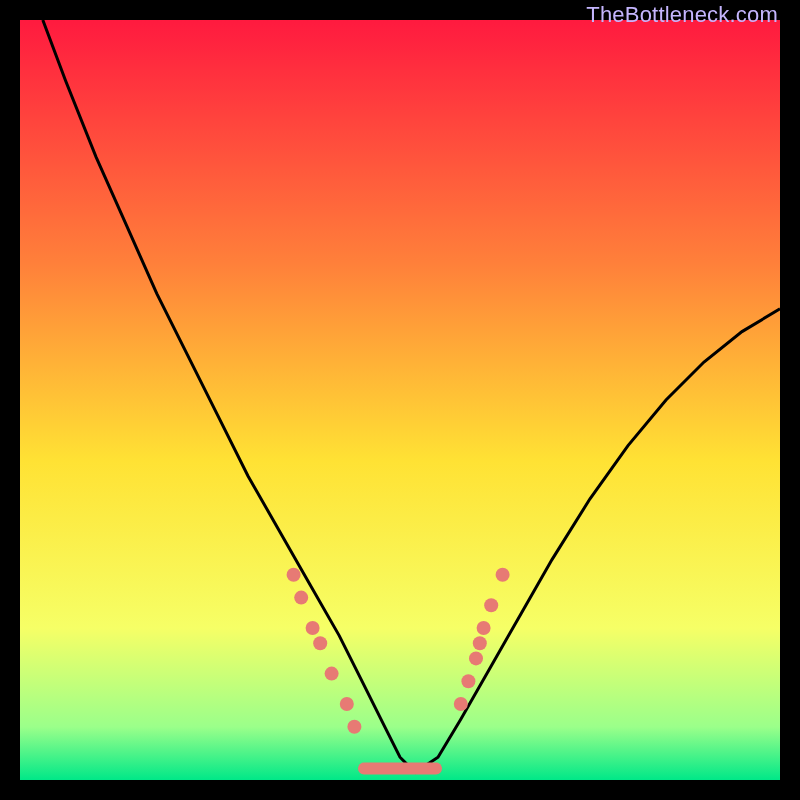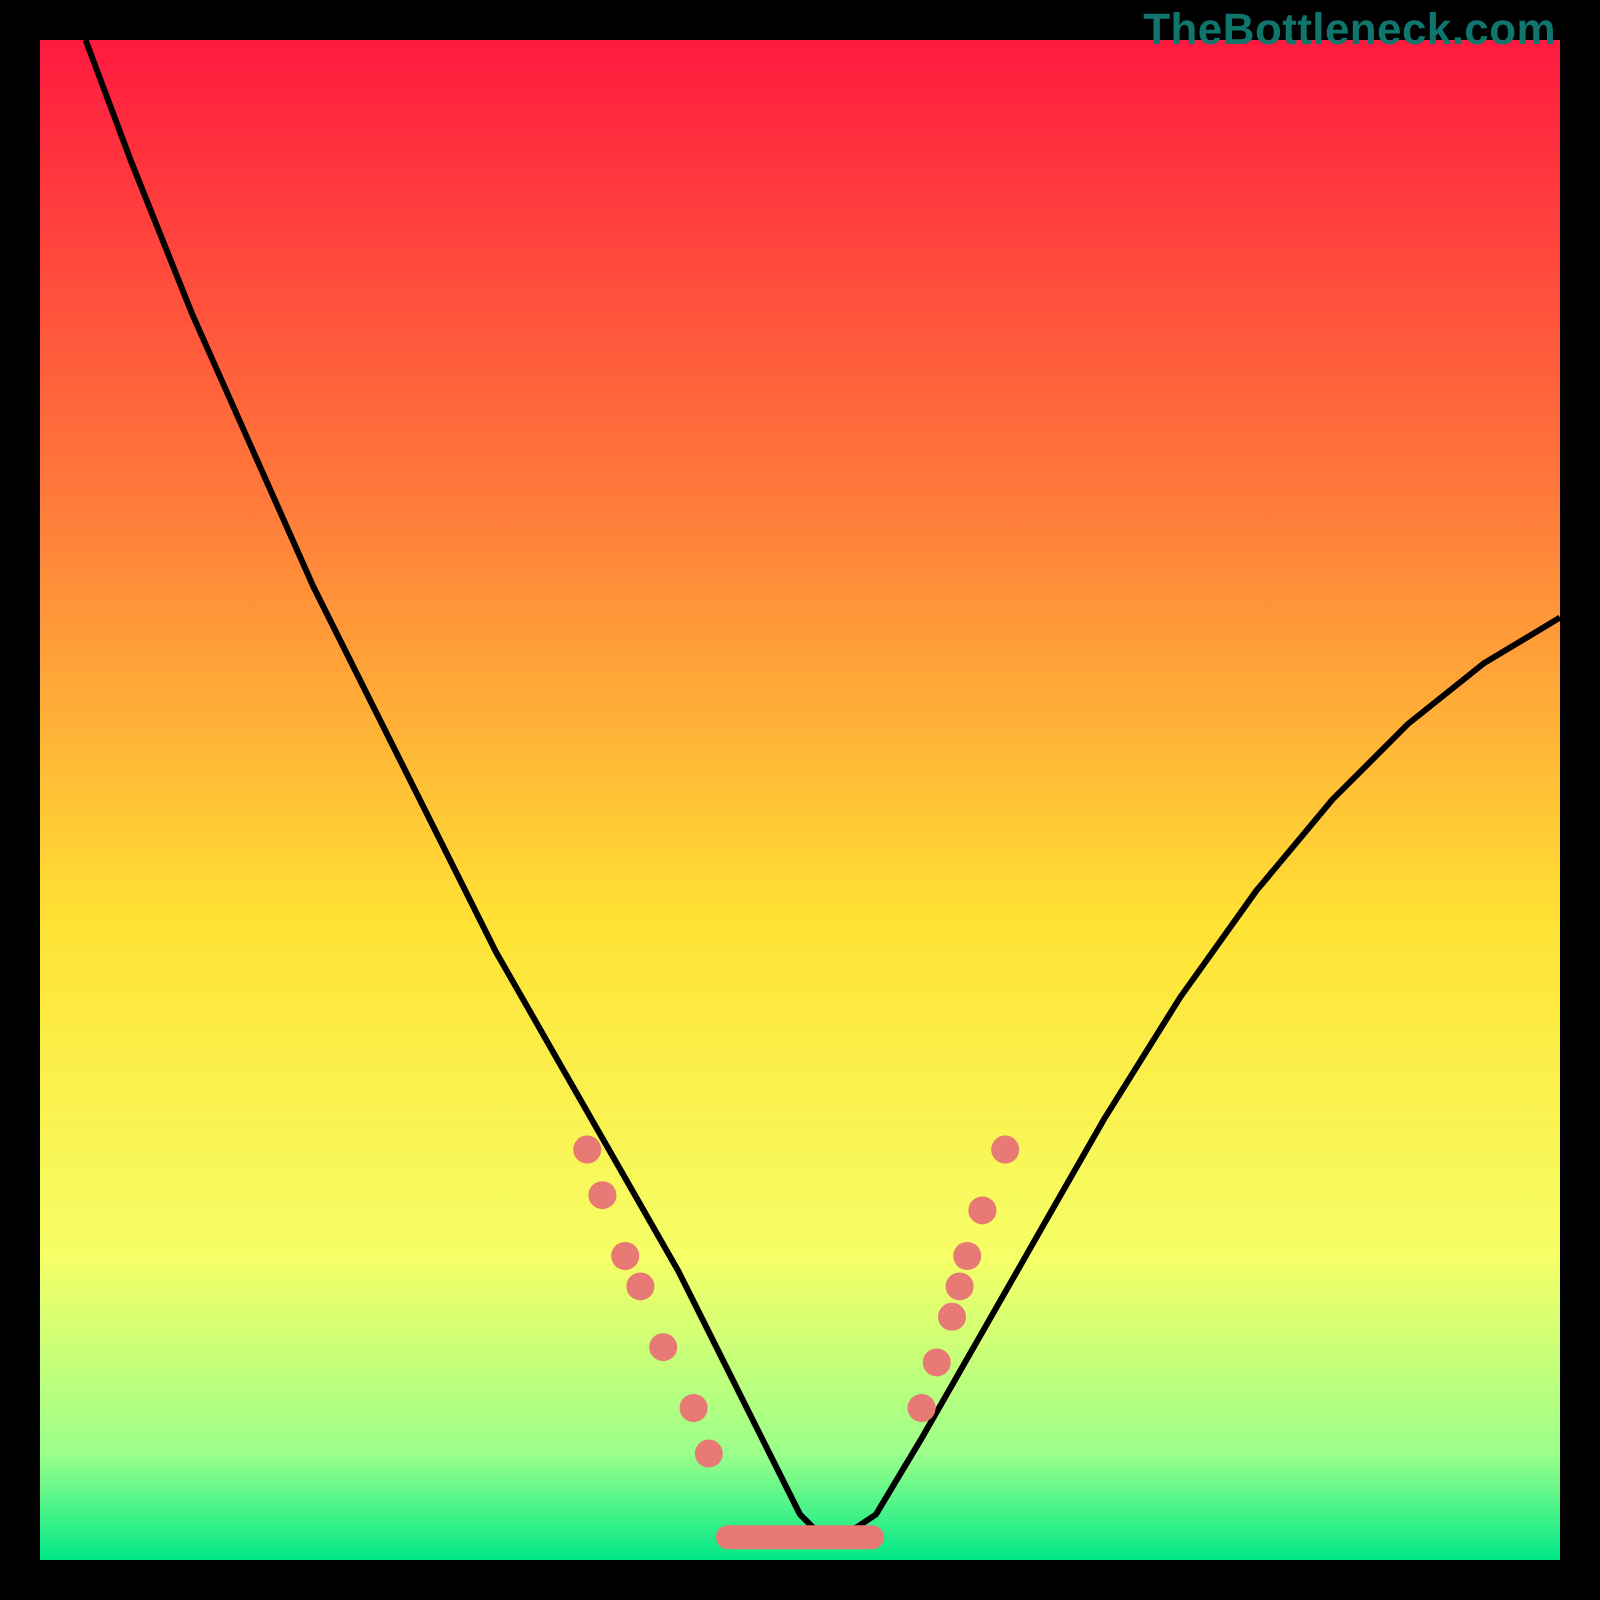--- a/index.html
+++ b/index.html
@@ -23,23 +23,23 @@
     position: absolute;
     left: 0;
     top: 0;
     width: 760px;
     height: 760px;
   }
   .watermark {
     position: absolute;
     top: 2px;
     right: 22px;
-    color: #0f766e;
+    color: #c4b5fd;
     font-size: 22px;
-    font-weight: 700;
+    font-weight: 400;
     letter-spacing: 0.2px;
     z-index: 10;
   }
   svg { display: block; }
 </style>
 </head>
 <body>
 
 <div class="watermark">TheBottleneck.com</div>
 

